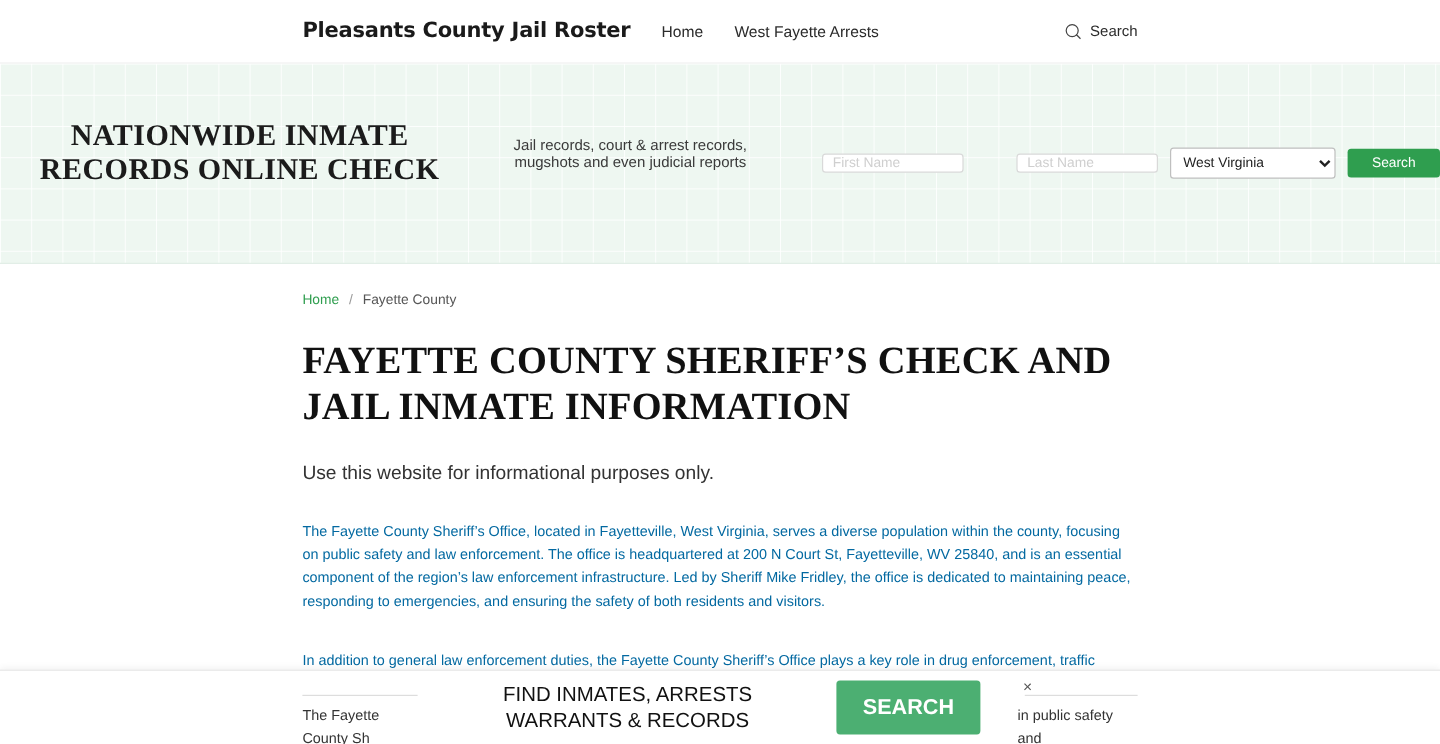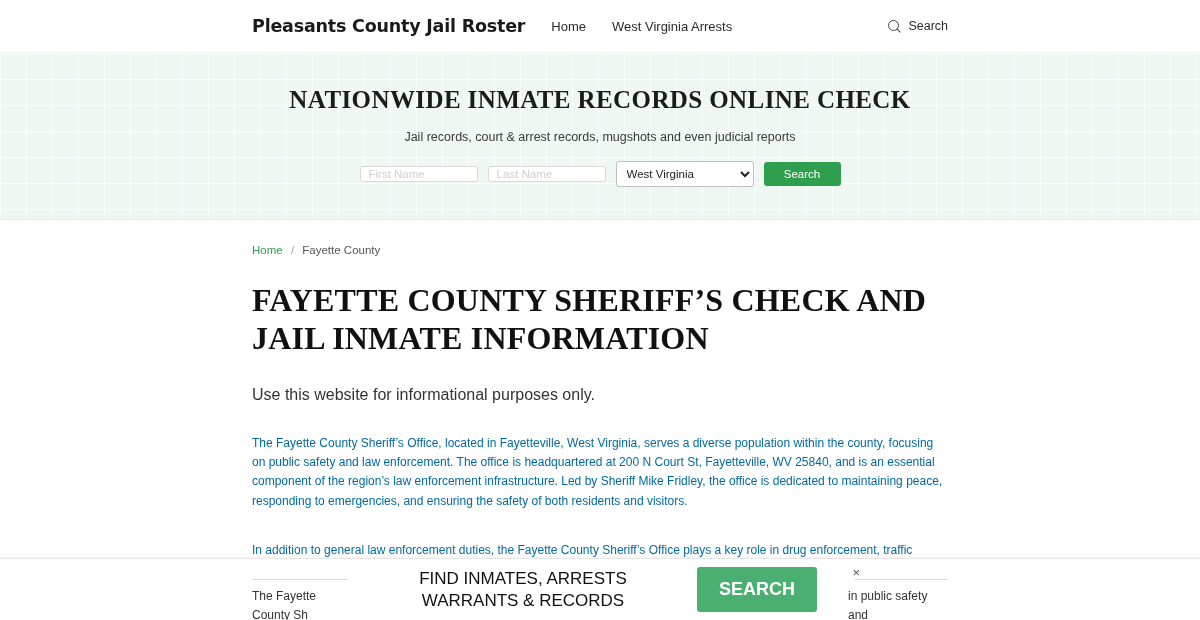--- a/index.html
+++ b/index.html
@@ -78,21 +78,21 @@
 
   
   .hero {
     height: 167px;
     background-color: #eef7f1;
     background-image:
       linear-gradient(to right, rgba(255,255,255,.85) 1px, transparent 1px),
       linear-gradient(to bottom, rgba(255,255,255,.85) 1px, transparent 1px);
     background-size: 26px 26px;
     display: flex;
-    flex-direction: column;
+    flex-direction: row;
     align-items: center;
     justify-content: center;
     border-bottom: 1px solid #e2eee7;
   }
   .hero h1 {
     font-family: "Liberation Serif", serif;
     font-size: 25px;
     font-weight: bold;
     letter-spacing: 0.4px;
     color: #1b1b1b;
@@ -113,20 +113,21 @@
   .hero-form input[type="text"] {
     width: 118px;
     height: 16px;
     border: 1px solid #d9d9d9;
     border-radius: 3px;
     padding: 0 8px;
     font-size: 11.5px;
     background: #fff;
     color: #333;
     font-family: "Liberation Sans", sans-serif;
+    margin-left: 34px;
   }
   .hero-form input::placeholder { color: #cfcfcf; }
   .hero-form select {
     width: 138px;
     height: 26px;
     border: 1px solid #bfbfbf;
     border-radius: 3px;
     padding: 0 6px;
     font-size: 11.5px;
     background: #fff;
@@ -264,21 +265,21 @@
     color: #333;
   }
 </style>
 </head>
 <body>
 
 <div class="navbar">
   <div class="brand">Pleasants County Jail Roster</div>
   <div class="nav-links">
     <a class="nav-link" href="#">Home</a>
-    <a class="nav-link" href="#">West Virginia Arrests</a>
+    <a class="nav-link" href="#">West Fayette Arrests</a>
   </div>
   <div class="nav-search">
     <span class="mag"></span>
     <span>Search</span>
   </div>
 </div>
 
 <div class="hero">
   <h1>NATIONWIDE INMATE RECORDS ONLINE CHECK</h1>
   <div class="hero-sub">Jail records, court &amp; arrest records, mugshots and even judicial reports</div>

